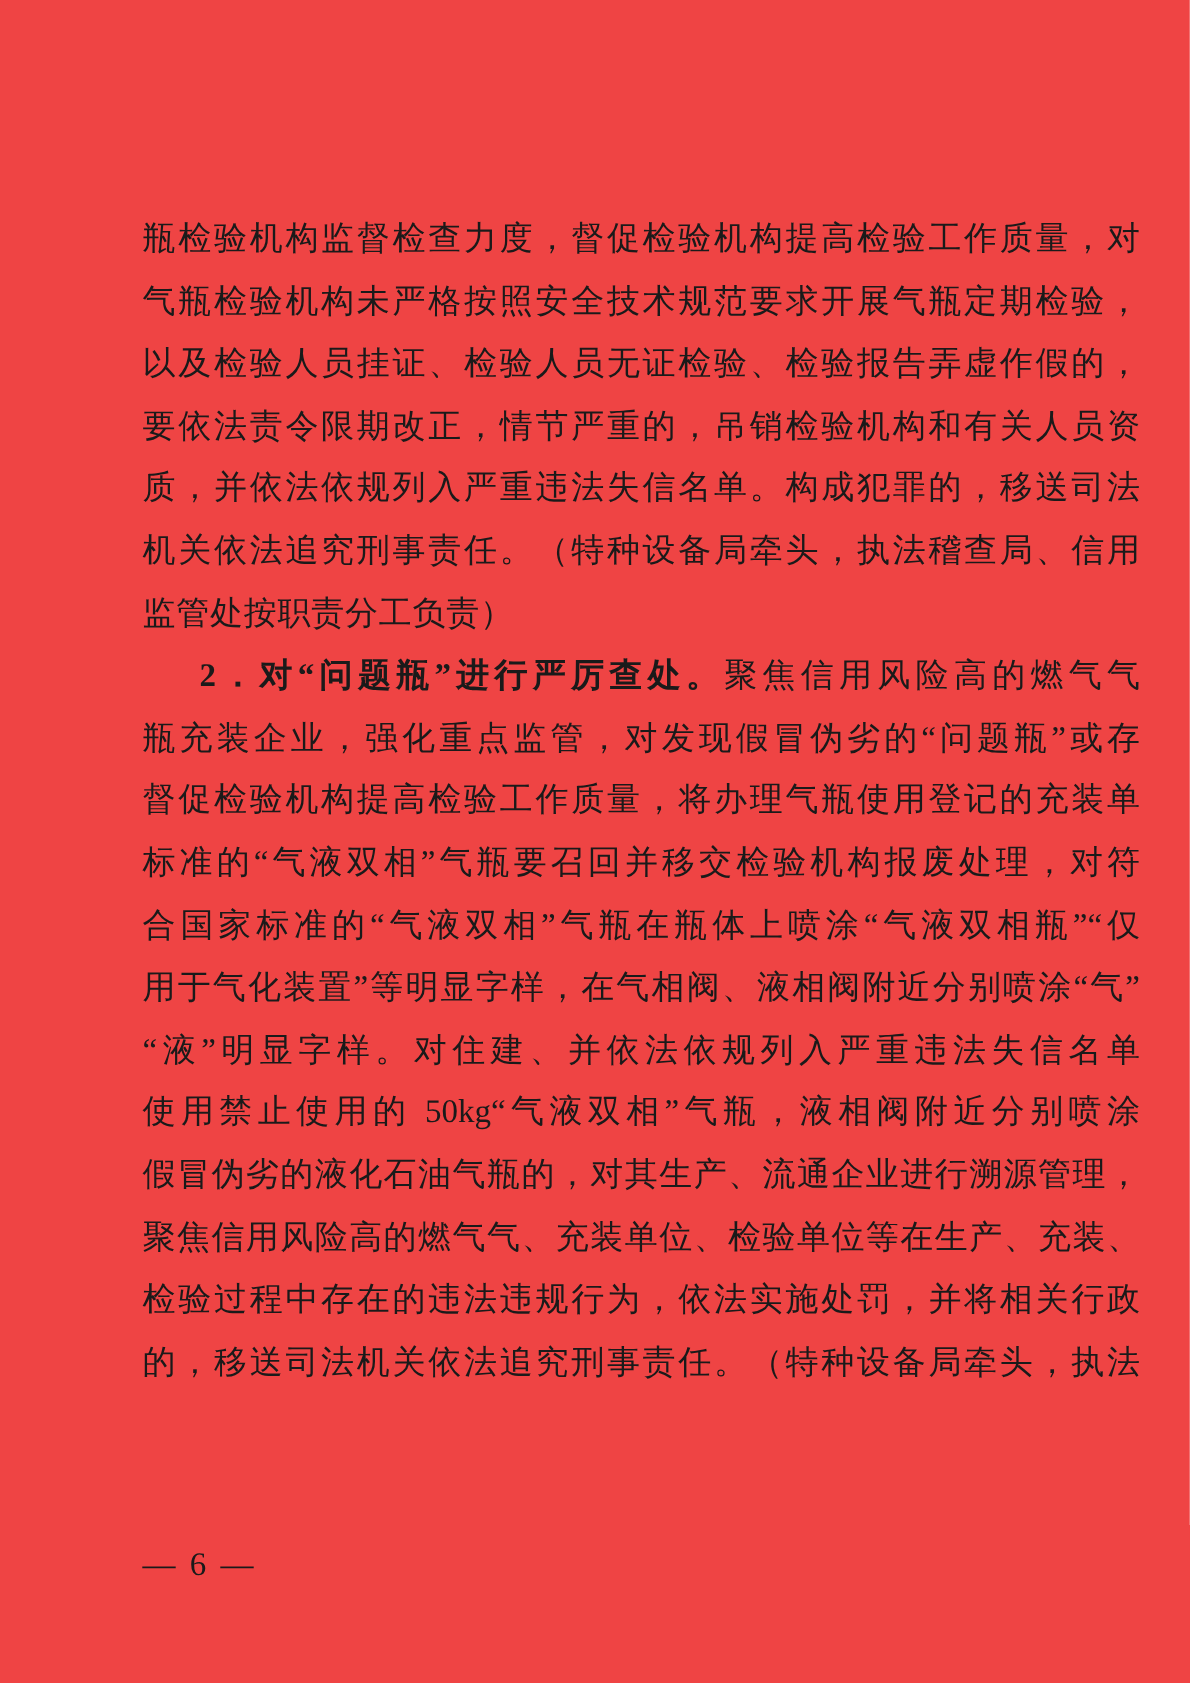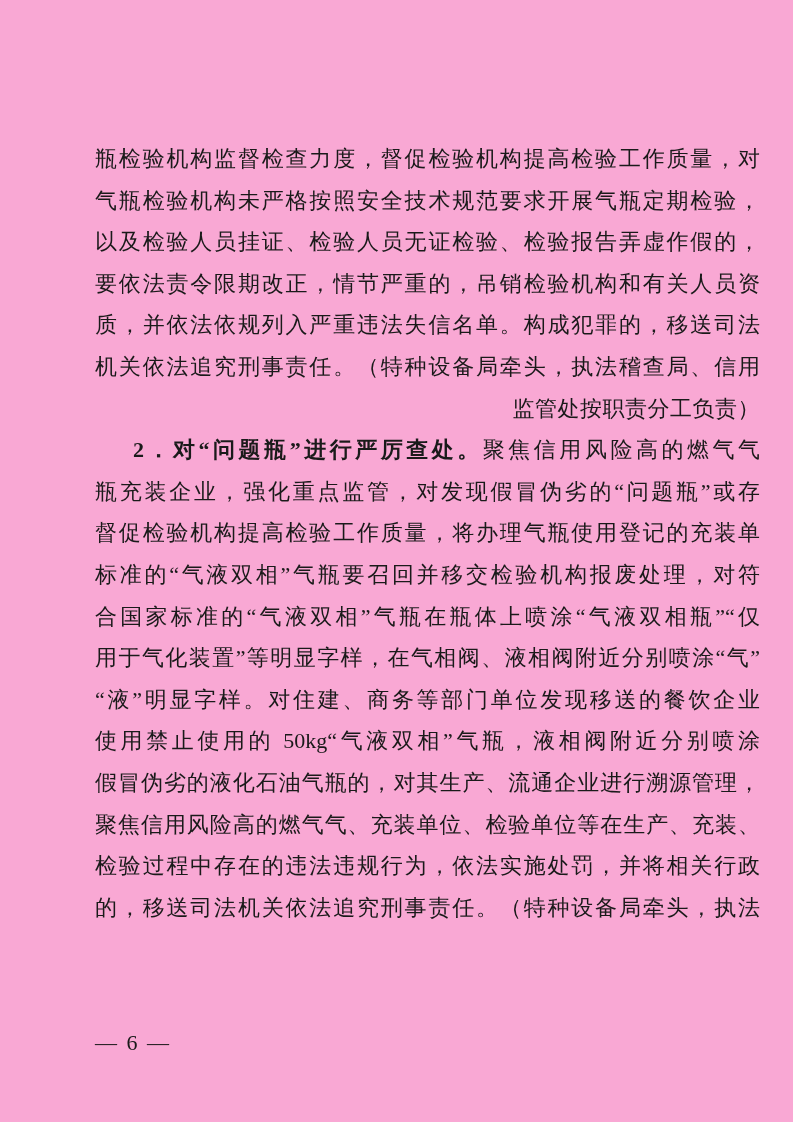--- a/index.html
+++ b/index.html
@@ -10,36 +10,36 @@
     width: 793px;
     height: 1122px;
     background: #ffffff;
     position: relative;
     overflow: hidden;
     font-family: "Liberation Serif", "DejaVu Serif", serif;
   }
   .page {
     position: absolute;
     inset: 0;
-    background: #f9a8d4;
+    background: #ef4444;
   }
   .text-block {
     position: absolute;
     left: 95px;
     top: 138px;
     width: 665px;
   }
   .line {
     margin: 0;
     padding: 0;
     font-size: 22px;
     line-height: 41.6px;
     height: 41.6px;
     color: #1a1a1a;
-    text-align: right;
+    text-align: left;
     letter-spacing: 0.5px;
   }
   .just {
     text-align: justify;
     text-align-last: justify;
     letter-spacing: 0;
   }
   .indent {
     text-indent: 38px;
   }
@@ -70,21 +70,21 @@
     <p class="line just">机关依法追究刑事责任。（特种设备局牵头，执法稽查局、信用</p>
     <p class="line">监管处按职责分工负责）</p>
 
     <p class="line just indent"><span class="bold">2．对“问题瓶”进行严厉查处。</span><span>聚焦信用风险高的燃气气</span></p>
 
     <p class="line just">瓶充装企业，强化重点监管，对发现假冒伪劣的“问题瓶”或存</p>
     <p class="line just">督促检验机构提高检验工作质量，将办理气瓶使用登记的充装单</p>
     <p class="line just">标准的“气液双相”气瓶要召回并移交检验机构报废处理，对符</p>
     <p class="line just">合国家标准的“气液双相”气瓶在瓶体上喷涂“气液双相瓶”“仅</p>
     <p class="line just">用于气化装置”等明显字样，在气相阀、液相阀附近分别喷涂“气”</p>
-    <p class="line just">“液”明显字样。对住建、商务等部门单位发现移送的餐饮企业</p>
+    <p class="line just">“液”明显字样。对住建、并依法依规列入严重违法失信名单</p>
     <p class="line just">使用禁止使用的 50kg“气液双相”气瓶，液相阀附近分别喷涂</p>
     <p class="line just">假冒伪劣的液化石油气瓶的，对其生产、流通企业进行溯源管理，</p>
     <p class="line just">聚焦信用风险高的燃气气、充装单位、检验单位等在生产、充装、</p>
     <p class="line just">检验过程中存在的违法违规行为，依法实施处罚，并将相关行政</p>
     <p class="line just">的，移送司法机关依法追究刑事责任。（特种设备局牵头，执法</p>
 
   </div>
 
   <div class="page-number">— 6 —</div>
 </div>

